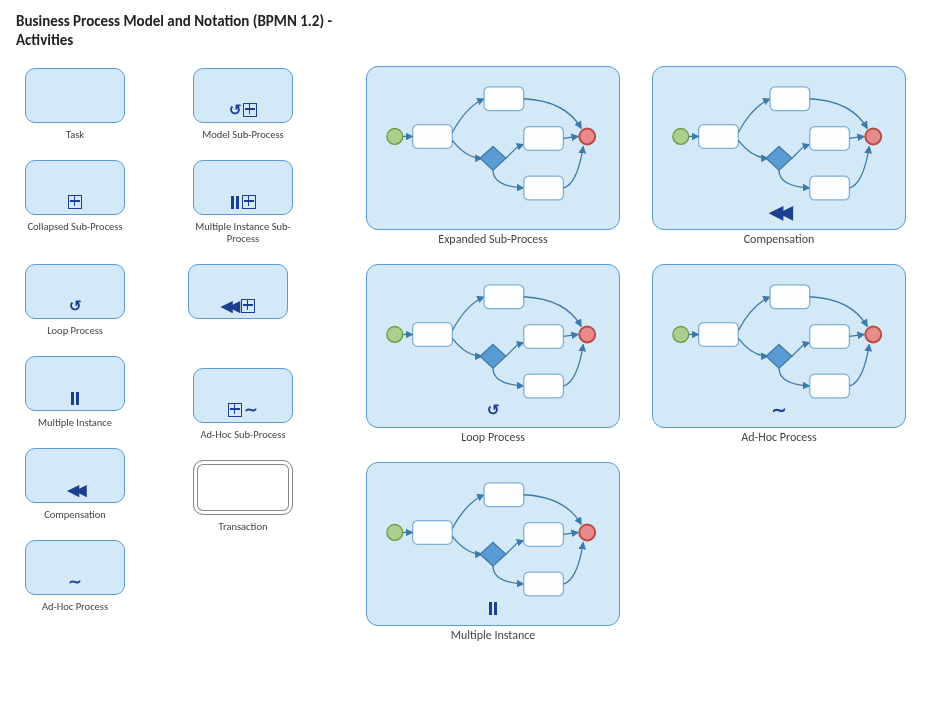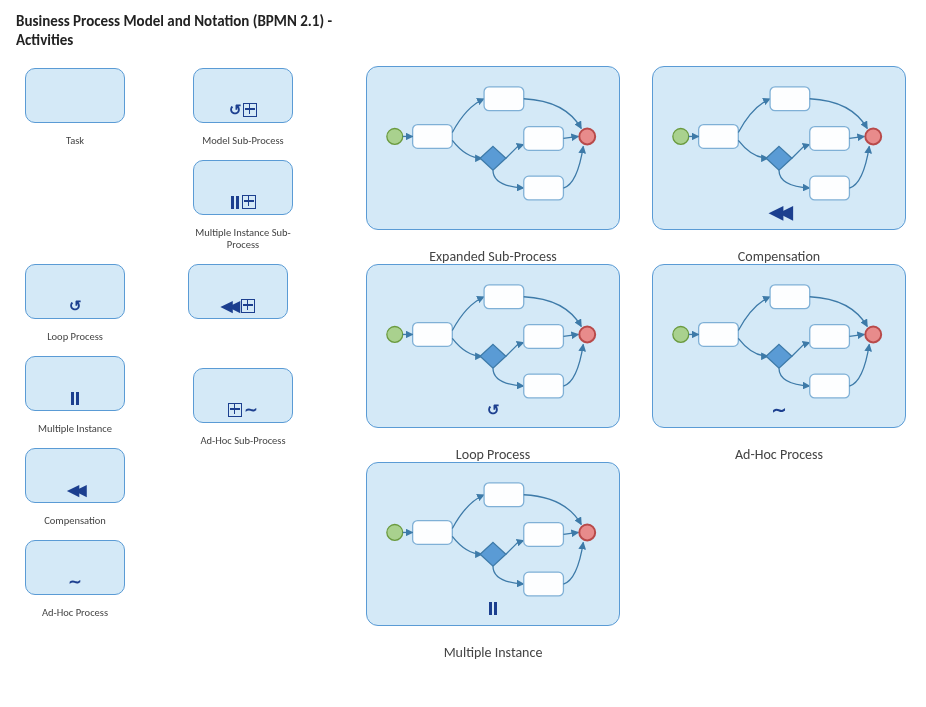--- a/index.html
+++ b/index.html
@@ -38,21 +38,21 @@
     margin: 0 auto;
   }
   .shape.transaction {
     background: #fff;
     border: 1px solid #888;
     box-shadow: inset 0 0 0 3px #fff, inset 0 0 0 4px #888;
   }
   .label {
     font-size: 10.5px;
     color: #444;
-    margin-top: 12px;
+    margin-top: 6px;
     line-height: 1.2;
     width: 110px;
   }
   .marker {
     position: absolute;
     bottom: 4px;
     left: 0;
     right: 0;
     display: flex;
     justify-content: center;
@@ -88,42 +88,50 @@
   .big-shape {
     width: 254px;
     height: 164px;
     background: #d4e9f7;
     border: 1px solid #5a9bd5;
     border-radius: 12px;
     position: relative;
     margin: 0 auto;
   }
   .big-label {
-    font-size: 14px;
+    font-size: 12px;
     color: #444;
-    margin-top: 18px;
+    margin-top: 2px;
   }
   .big-marker {
     position:absolute; bottom:6px; left:0; right:0;
     display:flex; justify-content:center; gap:3px; height:18px;
   }
   .inner-svg { position:absolute; inset:0; }
 </style>
 </head>
 <body>
 
-<div class="title">Business Process Model and Notation (BPMN 2.1) - Activities</div>
+<div class="title">Business Process Model and Notation (BPMN 1.2) - Activities</div>
 
 <div class="grid">
 
   <div class="cell" style="left:4px; top:2px;">
     <div class="shape"></div>
     <div class="label">Task</div>
   </div>
 
+  <div class="cell" style="left:4px; top:94px;">
+    <div class="shape">
+      <div class="marker">
+          <span class="plus-box"></span>
+        </div>
+    </div>
+    <div class="label">Collapsed Sub-Process</div>
+  </div>
 
   <div class="cell" style="left:4px; top:198px;">
     <div class="shape">
       <div class="marker">
           <span class="loop-icon">↻</span>
         </div>
     </div>
     <div class="label">Loop Process</div>
   </div>
 
@@ -186,20 +194,24 @@
   <div class="cell" style="left:172px; top:302px;">
     <div class="shape">
       <div class="marker">
         <span class="plus-box"></span>
         <span class="tilde-icon">∼</span>
       </div>
     </div>
     <div class="label">Ad-Hoc Sub-Process</div>
   </div>
 
+  <div class="cell" style="left:172px; top:394px;">
+    <div class="shape transaction"></div>
+    <div class="label">Transaction</div>
+  </div>
 
   <div class="big-cell" style="left:350px; top:0px;">
     <div class="big-shape">
       <svg class="inner-svg" viewBox="0 0 254 164">
 <defs>
   <marker id="arr" viewBox="0 0 10 10" refX="9" refY="5" markerWidth="6" markerHeight="6" orient="auto">
     <path d="M0 0 L10 5 L0 10 z" fill="#3d7aa8"></path>
   </marker>
 </defs>
 <g stroke="#3d7aa8" stroke-width="1.3" fill="none">

